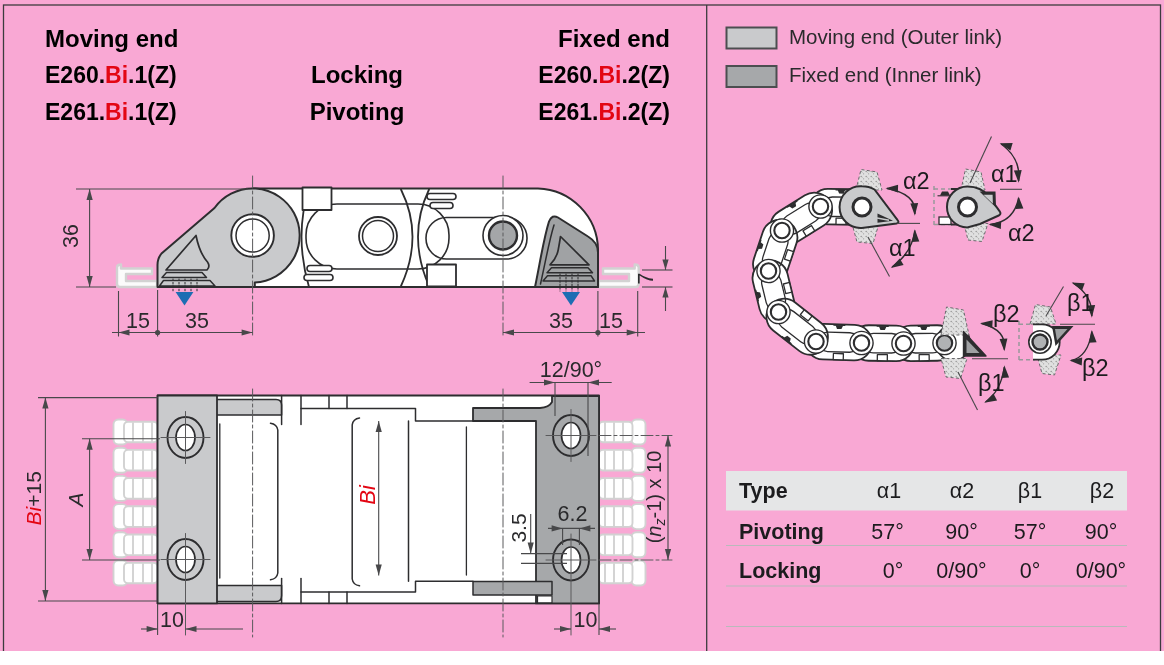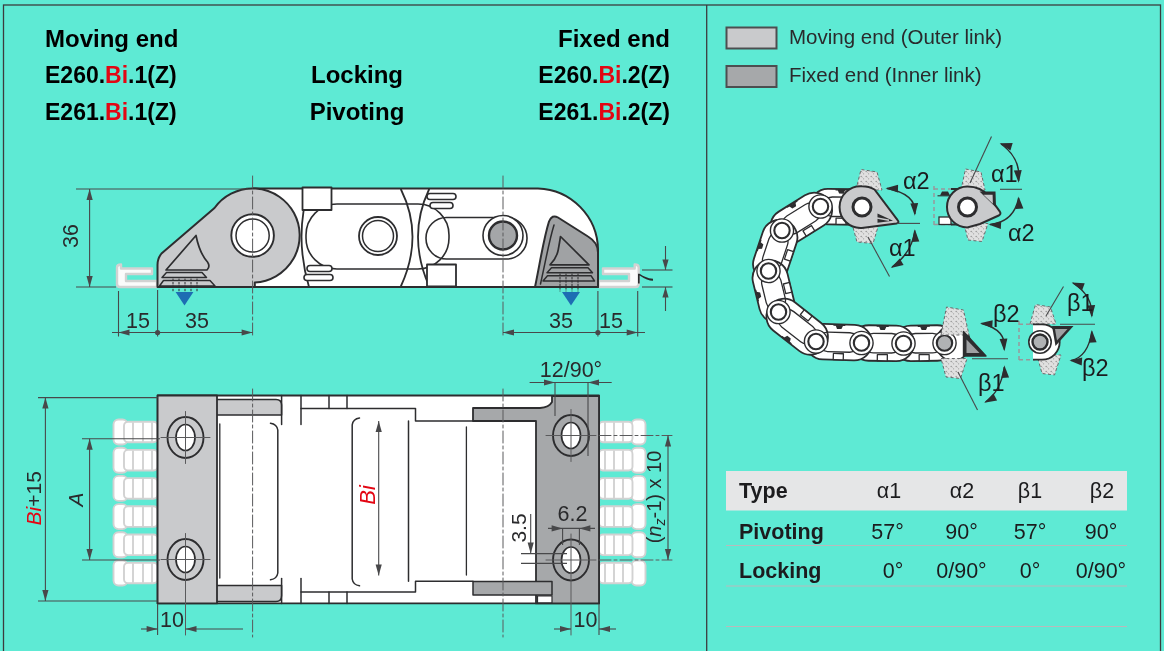--- a/index.html
+++ b/index.html
@@ -1,16 +1,16 @@
 <!DOCTYPE html>
 <html><head>
 <meta charset="utf-8">
 <style>
 html,body{margin:0;padding:0;background:#fff}
-#page{position:relative;width:1164px;height:651px;background:#5eead4;overflow:hidden;
+#page{position:relative;width:1164px;height:651px;background:#f9a8d4;overflow:hidden;
 font-family:"Liberation Sans",sans-serif}
 text{font-family:"Liberation Sans",sans-serif}
 </style>
 </head>
 <body>
 <div id="page">
 <svg width="1164" height="665" viewBox="0 0 1164 665">
 <defs>
 <pattern id="stip" width="5" height="5" patternUnits="userSpaceOnUse">
 <rect width="5" height="5" fill="#e0e0e0"></rect>

